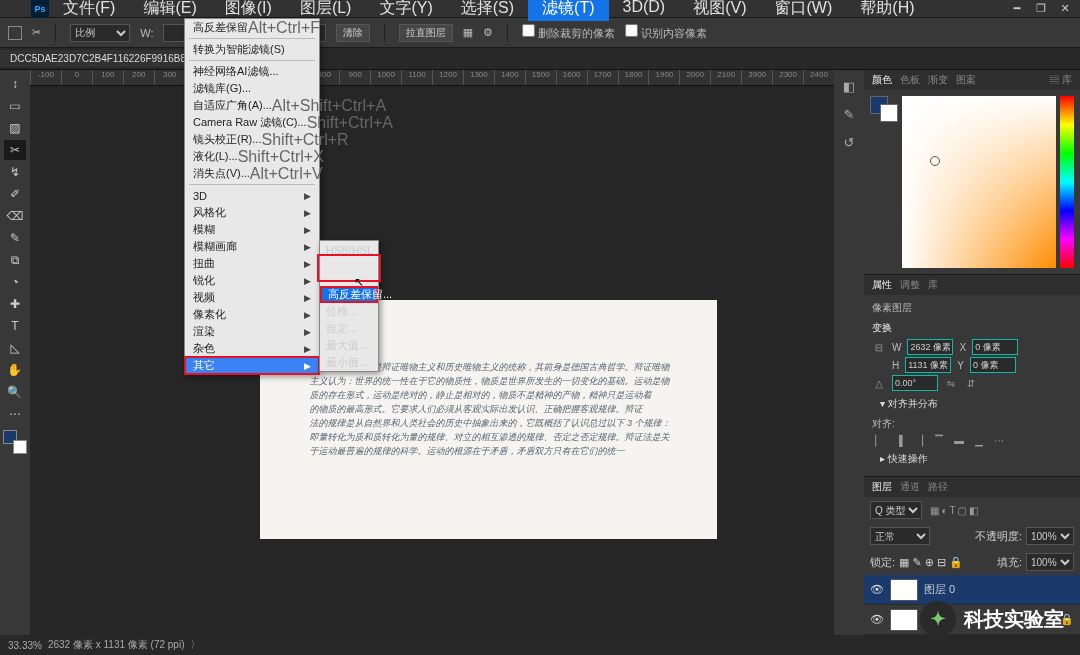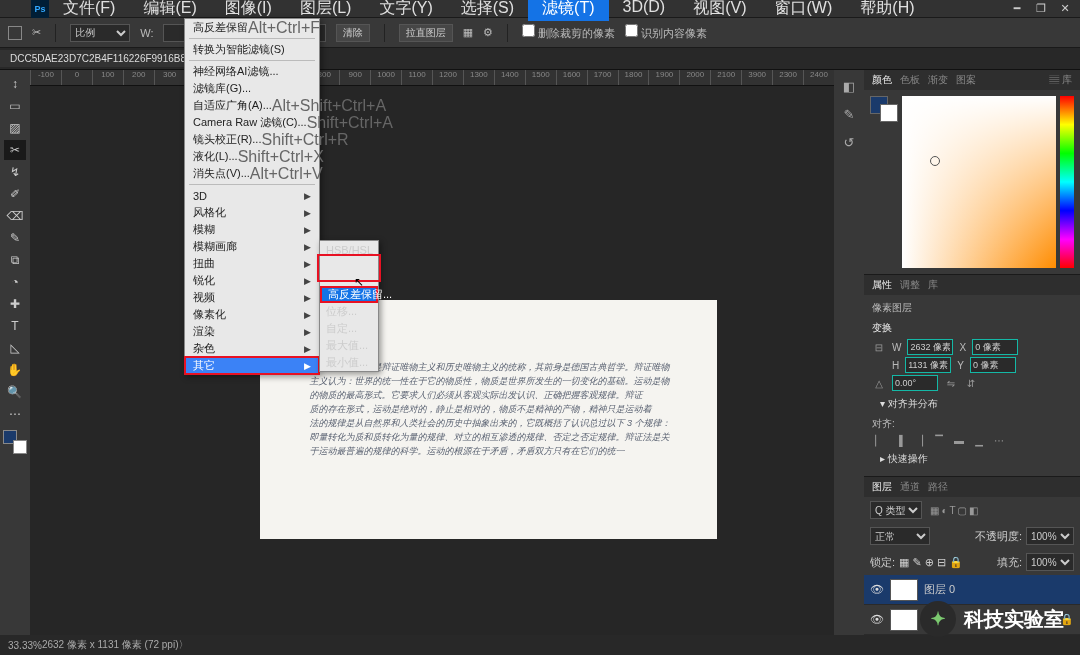--- a/index.html
+++ b/index.html
@@ -49,21 +49,21 @@
   .layers-body{padding:0;}
   .layer-top{display:flex;gap:4px;padding:4px 6px;align-items:center;}
   .layer-top select,.lsel{background:#2a2a2a;border:1px solid #555;color:#ccc;height:18px;font-size:10px;}
   .ly-icons{display:flex;gap:2px;margin-left:4px;}
   .ly-icons span{font-size:10px;color:#999;}
   .layer-row{display:flex;align-items:center;gap:6px;height:30px;padding:0 6px;border-bottom:1px solid #2a2a2a;}
   .layer-row.sel{background:#1a3a6b;}
   .eye{color:#ddd;font-size:11px;}
   .thumb{width:28px;height:22px;background:#fff;border:1px solid #555;}
   .thumb.bg{background:#fff;position:relative;}
-  .statusbar{height:20px;background:#282828;color:#aaa;font-size:10px;padding:2px 8px;display:flex;align-items:center;gap:0;}
+  .statusbar{height:20px;background:#282828;color:#aaa;font-size:10px;padding:2px 8px;display:flex;align-items:center;gap:6px;}
   
   .dropdown{position:absolute;left:184px;top:18px;width:136px;background:#e8e8e8;color:#222;border:1px solid #888;box-shadow:2px 2px 6px rgba(0,0,0,.4);font-size:11px;z-index:50;}
   .dd-row{display:flex;justify-content:space-between;align-items:center;padding:2px 8px;height:17px;white-space:nowrap;}
   .dd-row.hl{background:#3b82f6;color:#fff;}
   .dd-row.box{outline:2px solid #e81123;outline-offset:-1px;}
   .dd-sep{height:1px;background:#bbb;margin:2px 4px;}
   .dd-arrow{font-size:9px;color:#444;}
   .hl .dd-arrow{color:#fff;}
   .sc{color:#666;font-size:16px;text-align:center;}
   .submenu{position:absolute;left:319px;top:240px;width:60px;background:#e8e8e8;border:1px solid #888;box-shadow:2px 2px 6px rgba(0,0,0,.4);font-size:11px;z-index:51;}
@@ -173,22 +173,22 @@
         <span>2000</span>
         <span>2100</span>
         <span>3900</span>
         <span>2300</span>
         <span>2400</span>
       </div>
     <div class="canvas">
       <div class="canvas-text" id="ctext">
           <p>马克思主义哲学是辩证唯物主义和历史唯物主义的统称，其前身是德国古典哲学。辩证唯物</p>
           <p>主义认为：世界的统一性在于它的物质性，物质是世界所发生的一切变化的基础。运动是物</p>
+          <p>质的存在形式，运动是绝对的，静止是相对的，物质不是精神的产物，精神只是运动着</p>
           <p>的物质的最高形式。它要求人们必须从客观实际出发认识、正确把握客观规律。辩证</p>
-          <p>质的存在形式，运动是绝对的，静止是相对的，物质不是精神的产物，精神只是运动着</p>
           <p>法的规律是从自然界和人类社会的历史中抽象出来的，它既概括了认识总过以下 3 个规律：</p>
           <p>即量转化为质和质转化为量的规律、对立的相互渗透的规律、否定之否定规律。辩证法是关</p>
           <p>于运动最普遍的规律的科学。运动的根源在于矛盾，矛盾双方只有在它们的统一</p>
         </div>
     </div>
   </div>
 
   <div class="panels-wrap">
     <div class="panel-dock">
       <span class="dock-ico">◧</span>

